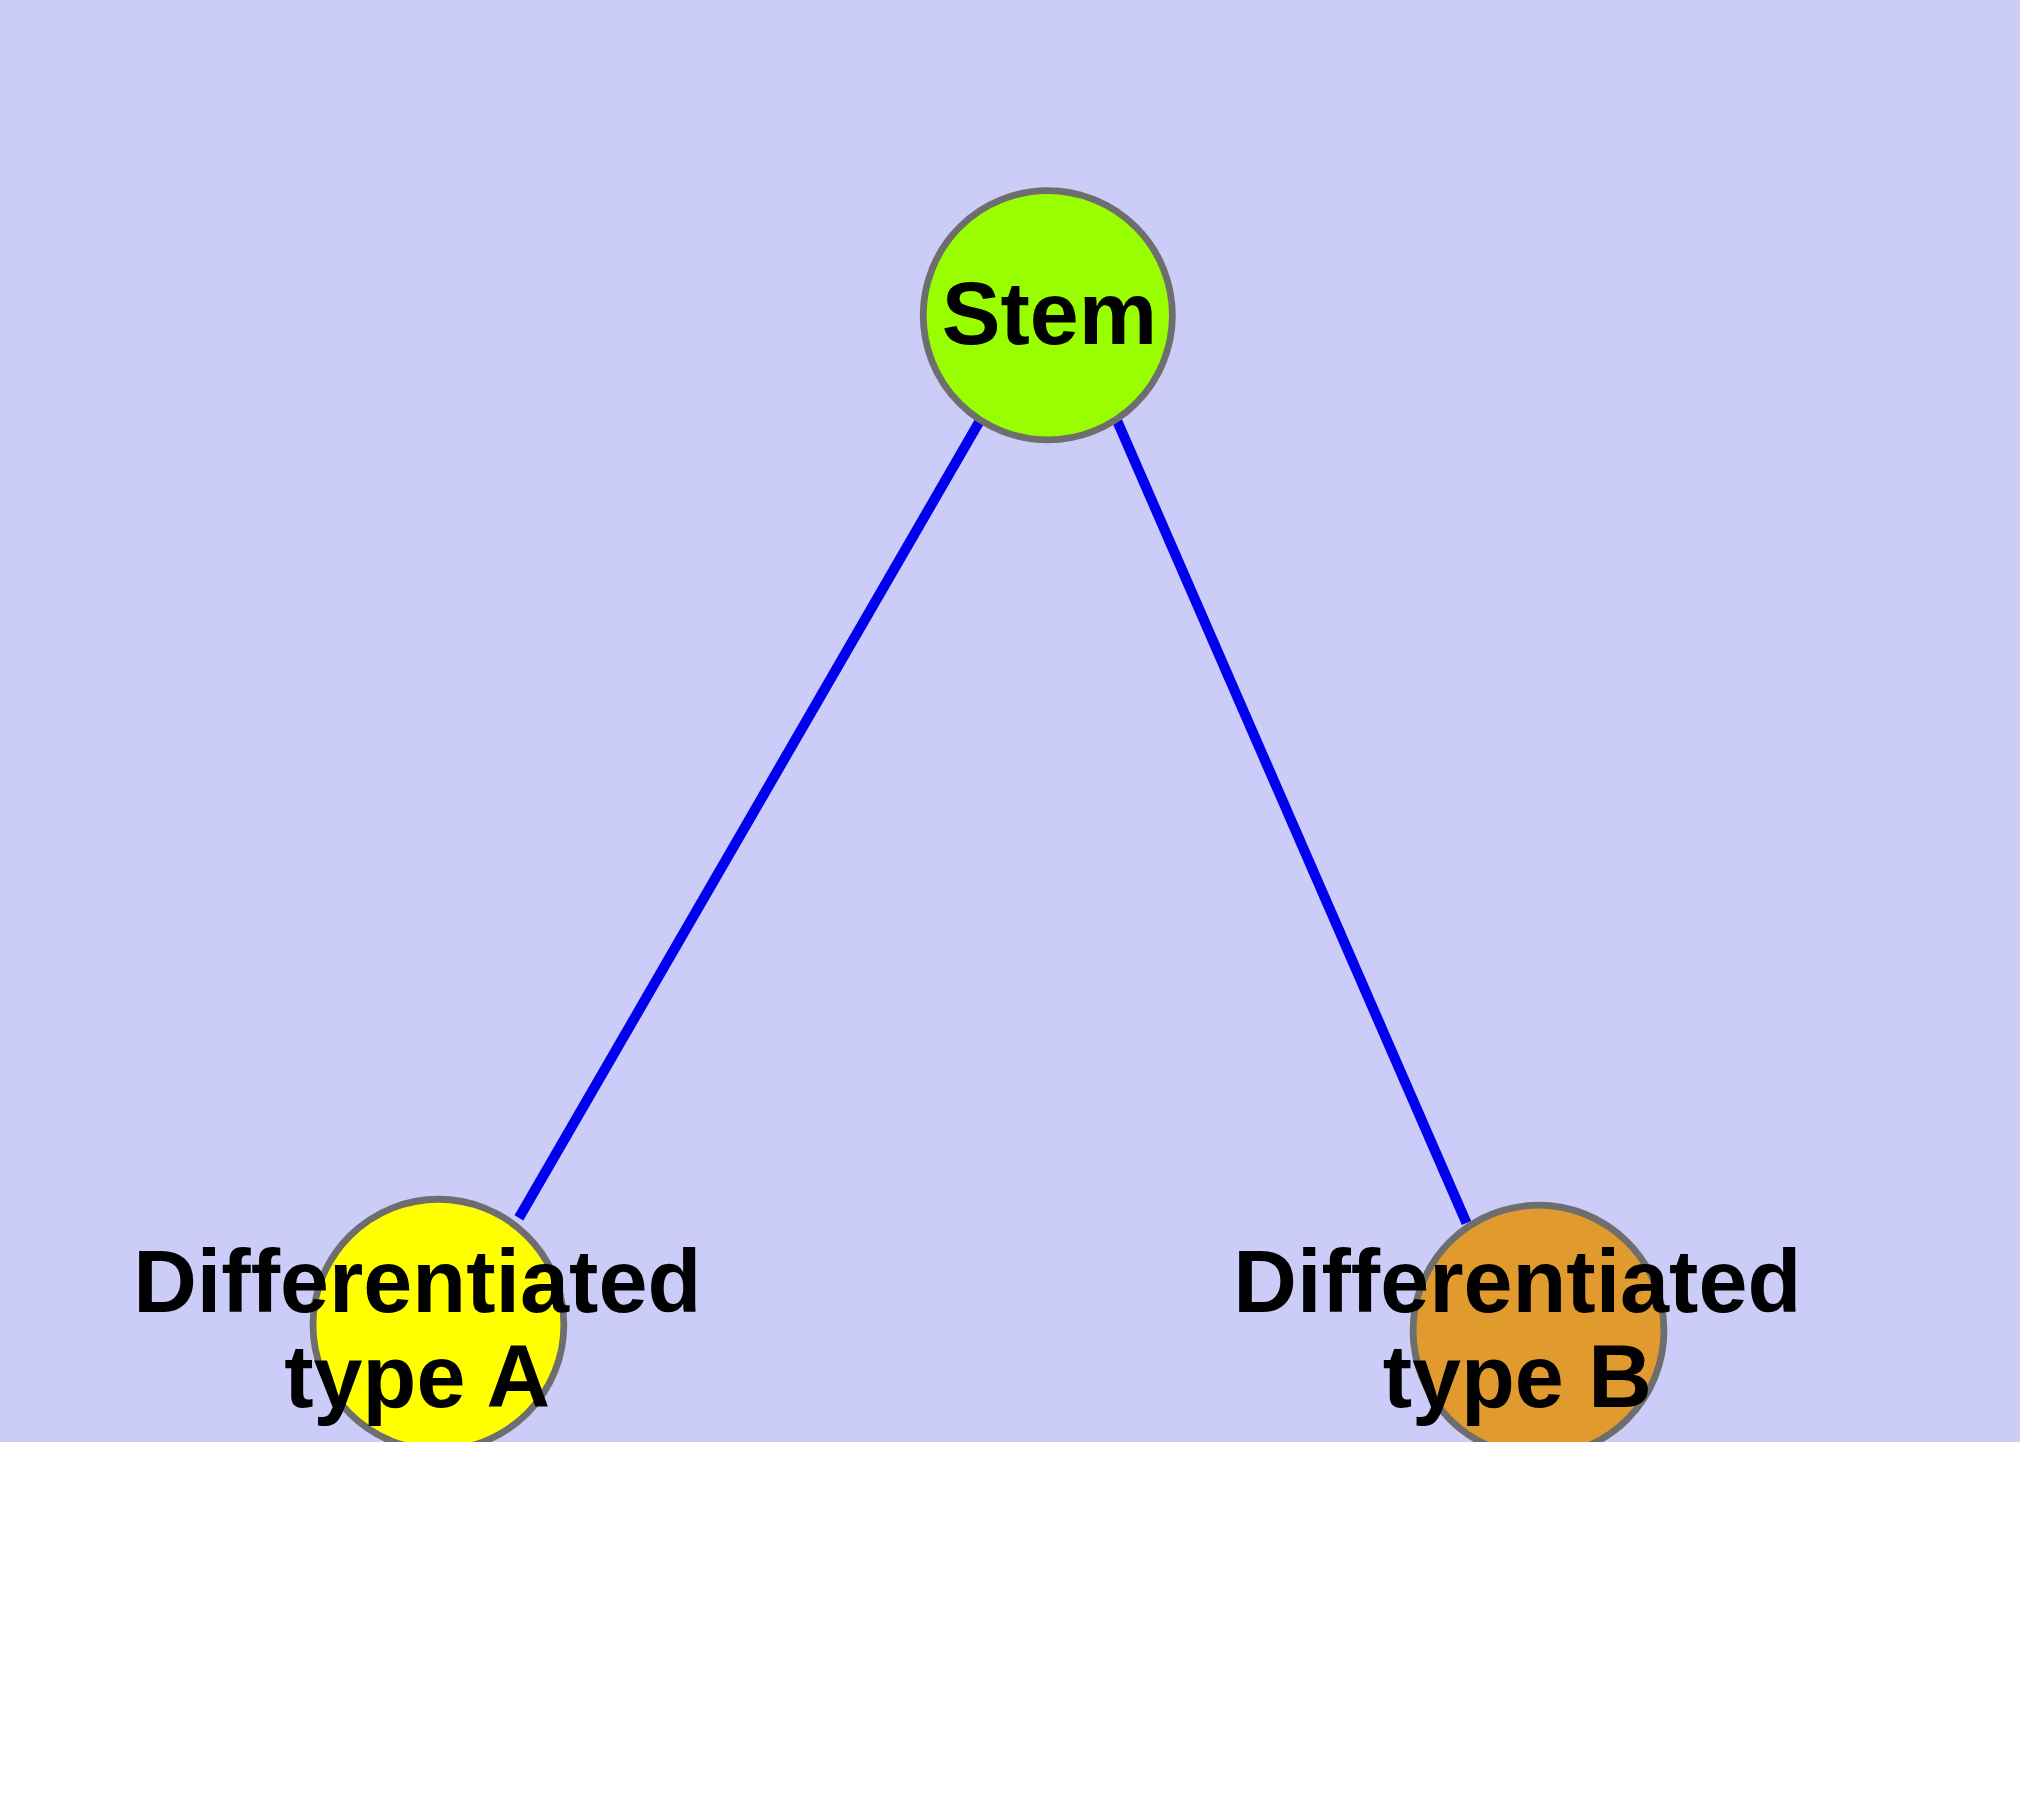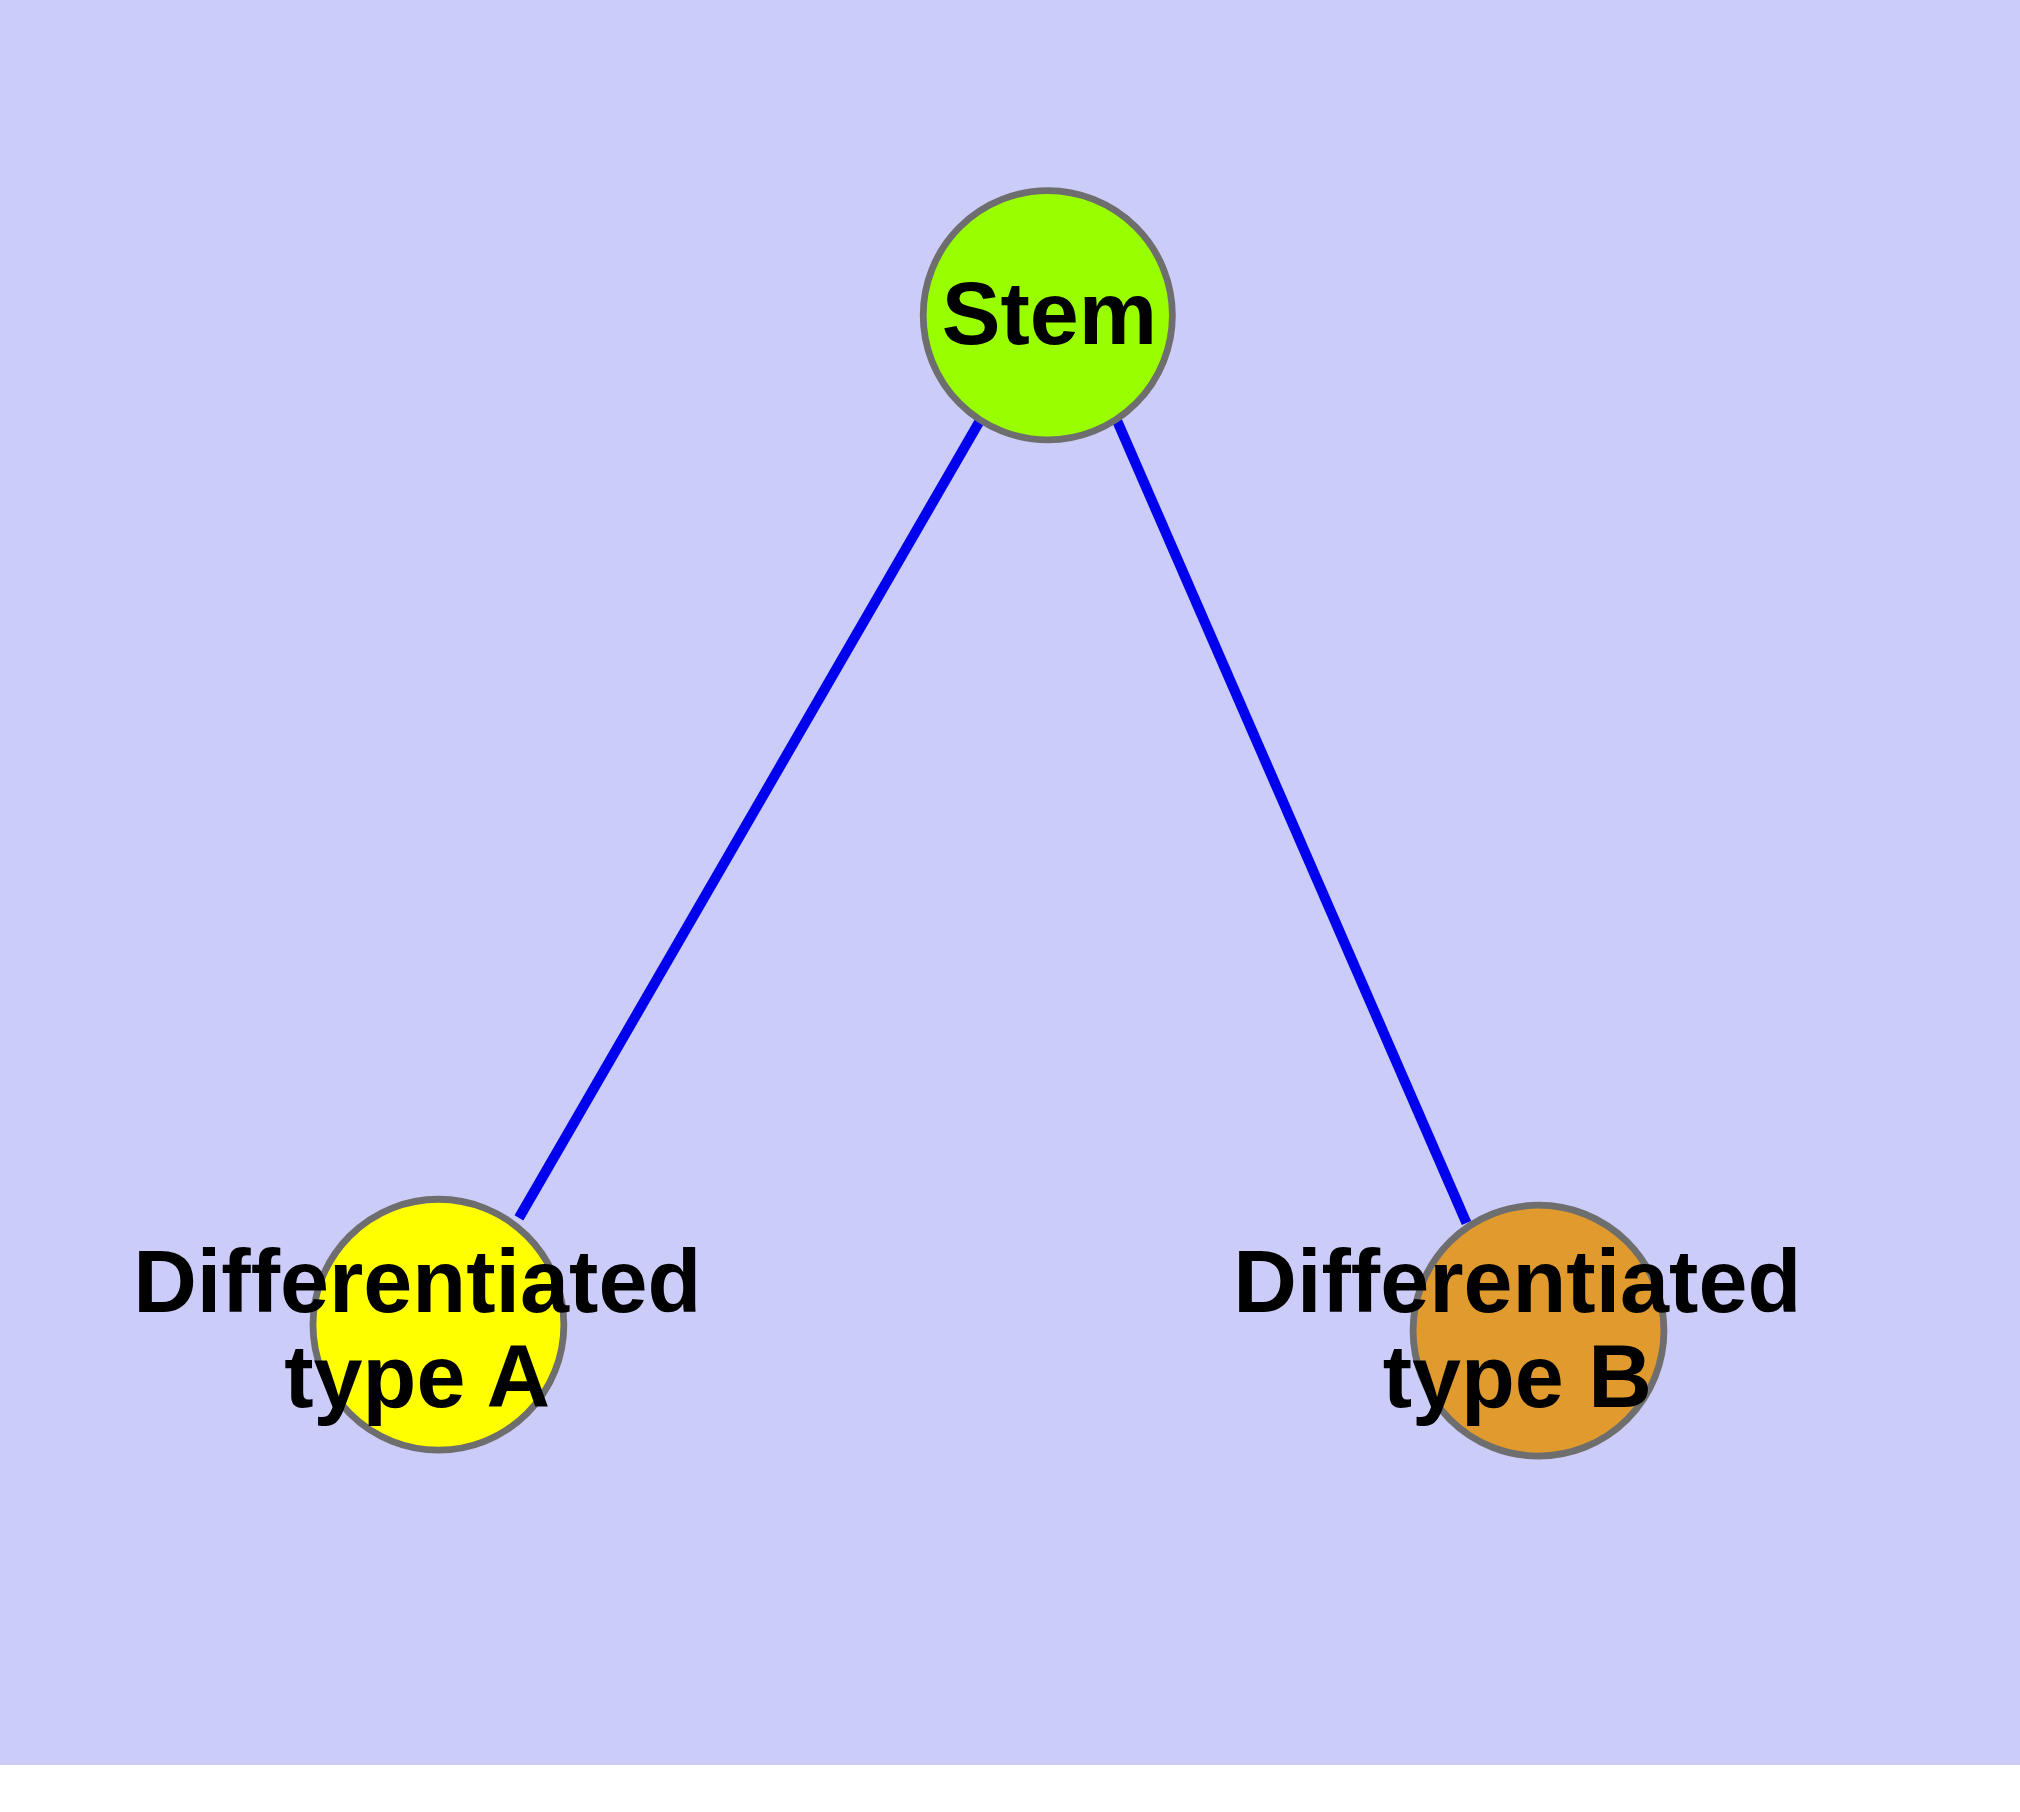--- a/index.html
+++ b/index.html
@@ -3,21 +3,21 @@
 <meta charset="utf-8">
 <style>
   html, body {
     margin: 0;
     padding: 0;
     background: #ffffff;
   }
   #canvas {
     position: relative;
     width: 2021px;
-    height: 1765px;
+    height: 1442px;
     overflow: hidden;
     font-family: "Liberation Sans", "DejaVu Sans", sans-serif;
   }
   #graph-svg {
     position: absolute;
     top: 0;
     left: 0;
     width: 2021px;
     height: 1812px;
     display: block;

